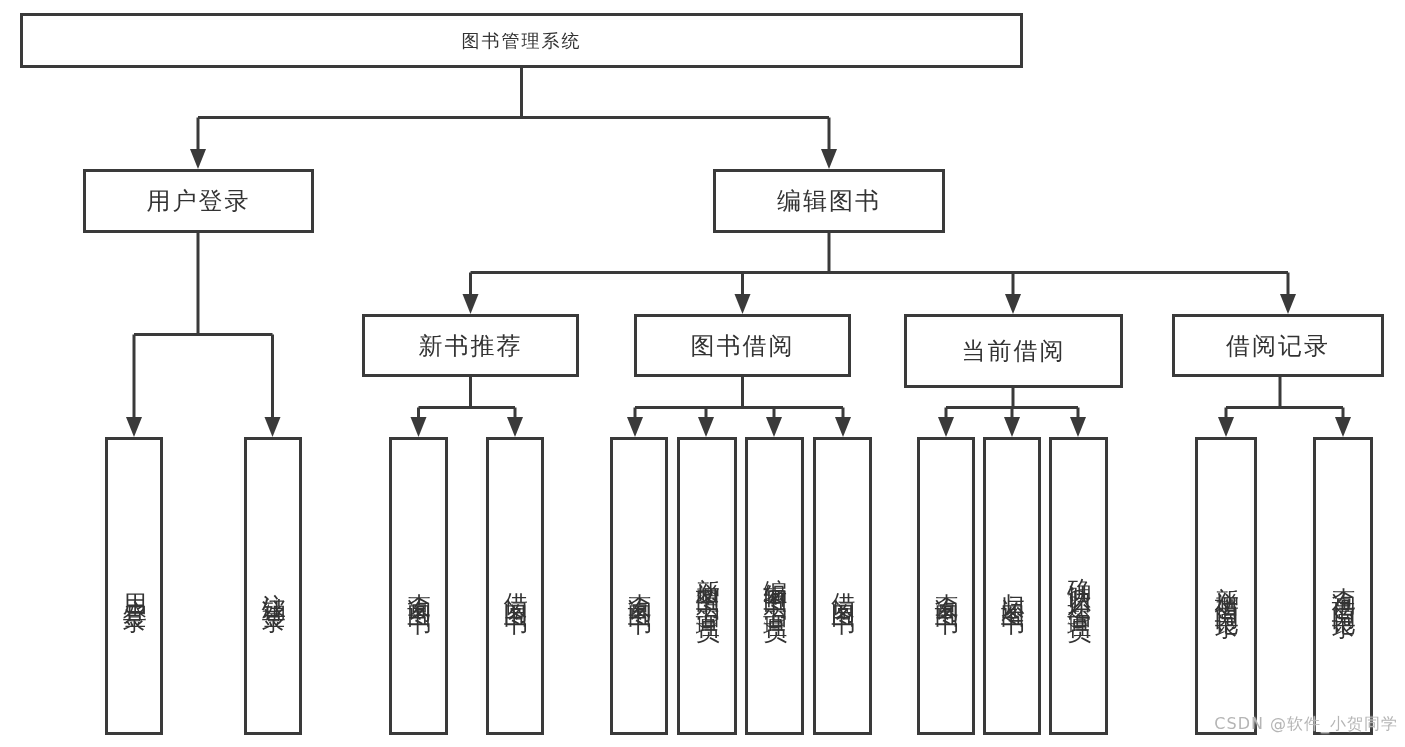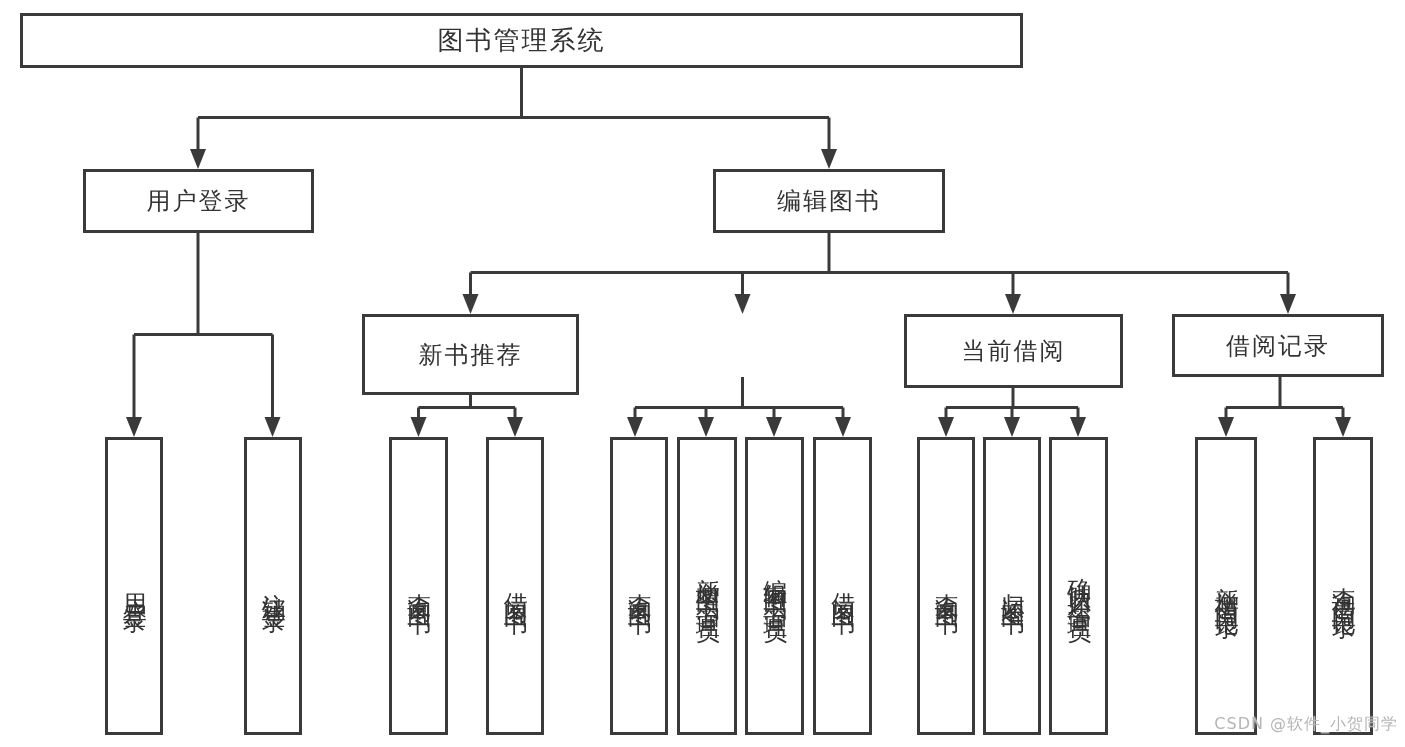--- a/index.html
+++ b/index.html
@@ -12,21 +12,21 @@
     position:relative;width:1405px;height:747px;background:#ffffff;overflow:hidden;
     font-family:"DejaVu Sans","Liberation Sans",sans-serif;color:var(--text);
   }
   #connectors{position:absolute;left:0;top:0;z-index:1;}
   .box{
     position:absolute;background:#ffffff;border:3px solid var(--line);
     box-sizing:border-box;display:flex;align-items:center;justify-content:center;
     z-index:2;
   }
   .hbox{font-size:24px;letter-spacing:2px;white-space:nowrap;}
-  .title{font-size:26px;}
+  .title{font-size:18px;}
   .vtext{
     writing-mode:vertical-rl;text-orientation:mixed;
     font-size:24px;letter-spacing:6px;line-height:1.15;
   }
   .watermark{
     position:absolute;top:714px;right:7px;z-index:5;
     font-size:16px;color:var(--wm);letter-spacing:1px;white-space:nowrap;
     text-shadow:0 0 2px #ffffff;
     text-align:center;
   }
@@ -95,22 +95,25 @@
     <span>图书管理系统</span>
   </div>
 
   <div class="box hbox" style="left:83px;top:169px;width:231px;height:64px">
     <span>用户登录</span>
   </div>
   <div class="box hbox" style="left:713px;top:169px;width:232px;height:64px">
     <span>编辑图书</span>
   </div>
 
-  <div class="box hbox" style="left:362px;top:314px;width:217px;height:81px">
+  <div class="box hbox" style="left:362px;top:314px;width:217px;height:63px">
     <span>新书推荐</span>
+  </div>
+  <div class="box hbox" style="left:634px;top:314px;width:217px;height:63px">
+    <span>图书借阅</span>
   </div>
   <div class="box hbox" style="left:904px;top:314px;width:219px;height:74px">
     <span>当前借阅</span>
   </div>
   <div class="box hbox" style="left:1172px;top:314px;width:212px;height:63px">
     <span>借阅记录</span>
   </div>
 
   <div class="box" style="left:105px;top:437px;width:58px;height:298px">
     <span class="vtext">用户登录</span>

